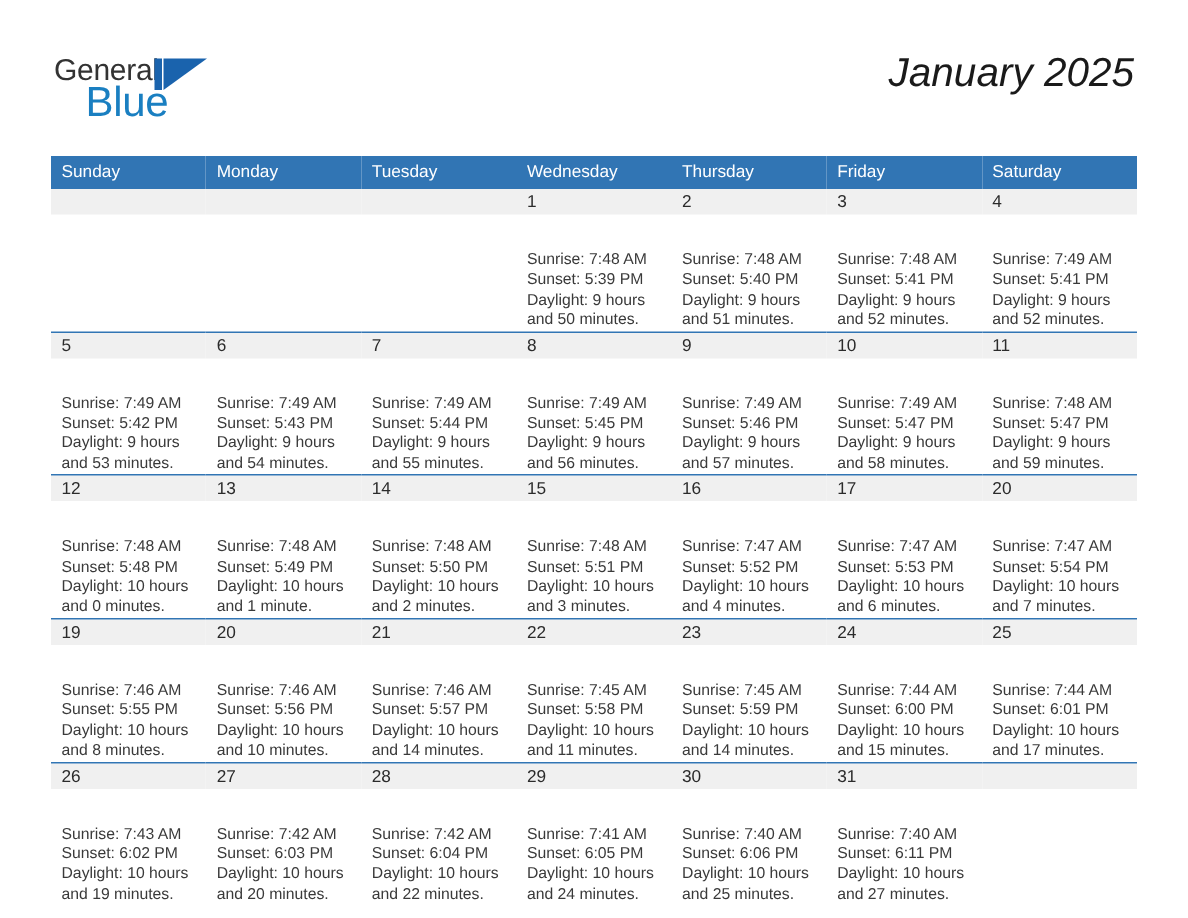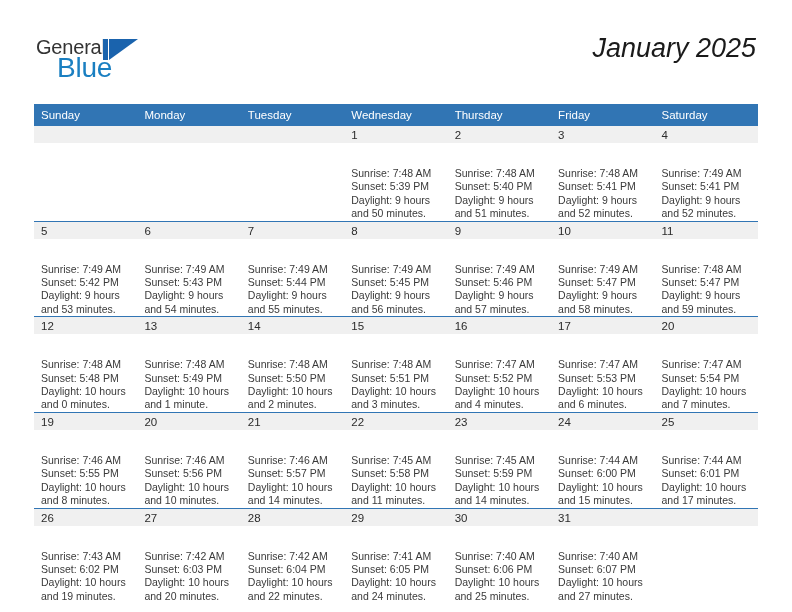--- a/index.html
+++ b/index.html
@@ -439,21 +439,21 @@
                 <div>Sunrise: 7:40 AM</div>
                 <div>Sunset: 6:06 PM</div>
                 <div>Daylight: 10 hours</div>
                 <div>and 25 minutes.</div>
               </div>
             </td>
             <td>
               <div class="daynum">31</div>
               <div class="lines">
                 <div>Sunrise: 7:40 AM</div>
-                <div>Sunset: 6:07 PM</div>
+                <div>Sunset: 6:11 PM</div>
                 <div>Daylight: 10 hours</div>
                 <div>and 27 minutes.</div>
               </div>
             </td>
             <td>
               <div class="daynum empty"></div>
               <div class="lines"></div>
             </td>
           </tr>
         </tbody>

